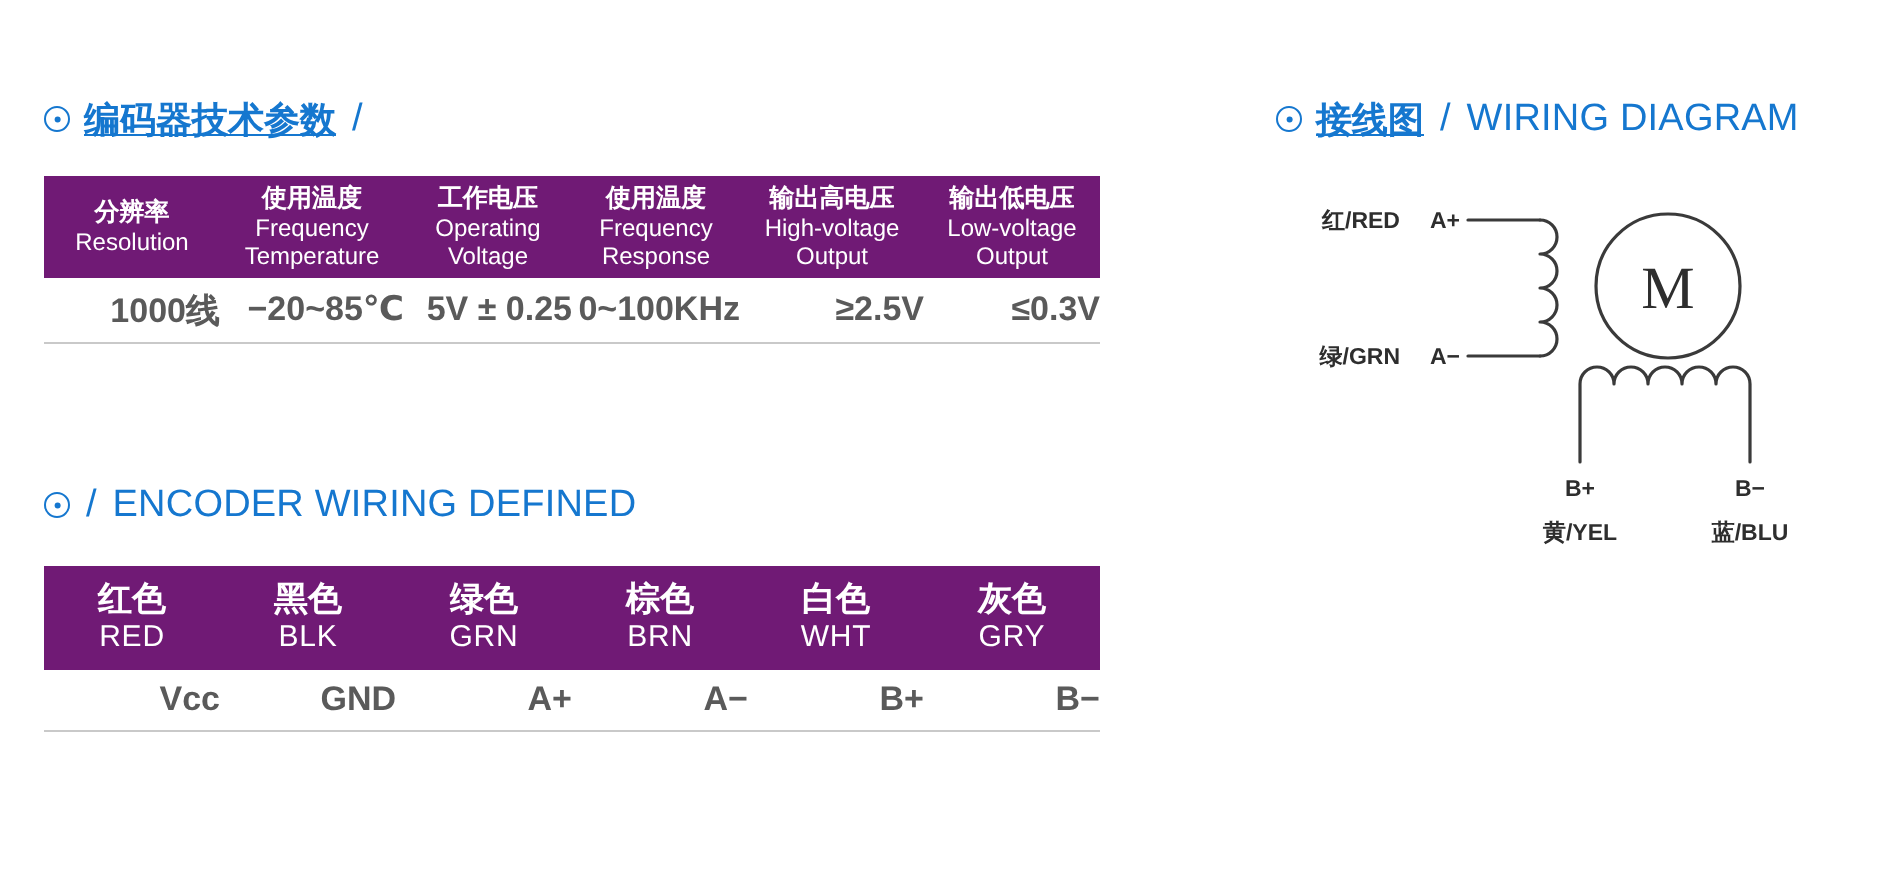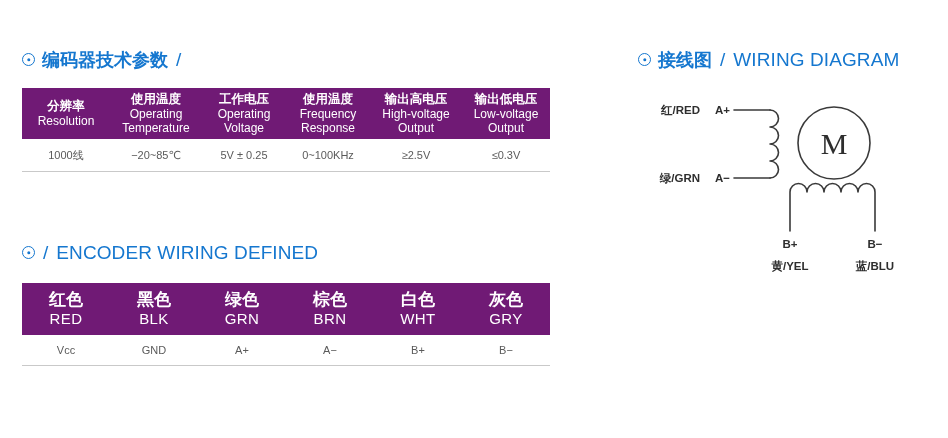--- a/index.html
+++ b/index.html
@@ -23,20 +23,21 @@
     gap: 7px;
     color: #1577cf;
     font-size: 19px;
     font-weight: 400;
     white-space: nowrap;
     line-height: 1;
   }
   .section-title .cn {
     font-weight: 700;
     font-size: 18px;
+    text-decoration: underline;
   }
   .section-title .sep {
     font-weight: 400;
     margin: 0 1px;
   }
   .section-title .en {
     font-weight: 400;
     letter-spacing: .1px;
   }
   .bullet-icon {
@@ -80,24 +81,24 @@
     font-weight: 700;
     font-size: 12.5px;
     display: block;
   }
   .th-en {
     font-weight: 400;
     font-size: 12px;
     display: block;
   }
   .data-table td {
-    text-align: center;
+    text-align: right;
     color: #5a5a5a;
-    font-size: 11px;
-    font-weight: 400;
+    font-size: 17px;
+    font-weight: 700;
     padding: 0;
     border-bottom: 1.5px solid #c9c9c9;
   }
 
   
   #params-table { width: 528px; }
   #params-table thead th { height: 51px; }
   #params-table td { height: 32px; }
 
   
@@ -148,21 +149,21 @@
         <col style="width:88px">
     </colgroup>
     <thead>
       <tr>
         <th>
           <span class="th-cn">分辨率</span>
           <span class="th-en">Resolution</span>
         </th>
         <th>
           <span class="th-cn">使用温度</span>
-          <span class="th-en">Operating Temperature</span>
+          <span class="th-en">Frequency Temperature</span>
         </th>
         <th>
           <span class="th-cn">工作电压</span>
           <span class="th-en">Operating Voltage</span>
         </th>
         <th>
           <span class="th-cn">使用温度</span>
           <span class="th-en">Frequency Response</span>
         </th>
         <th>

